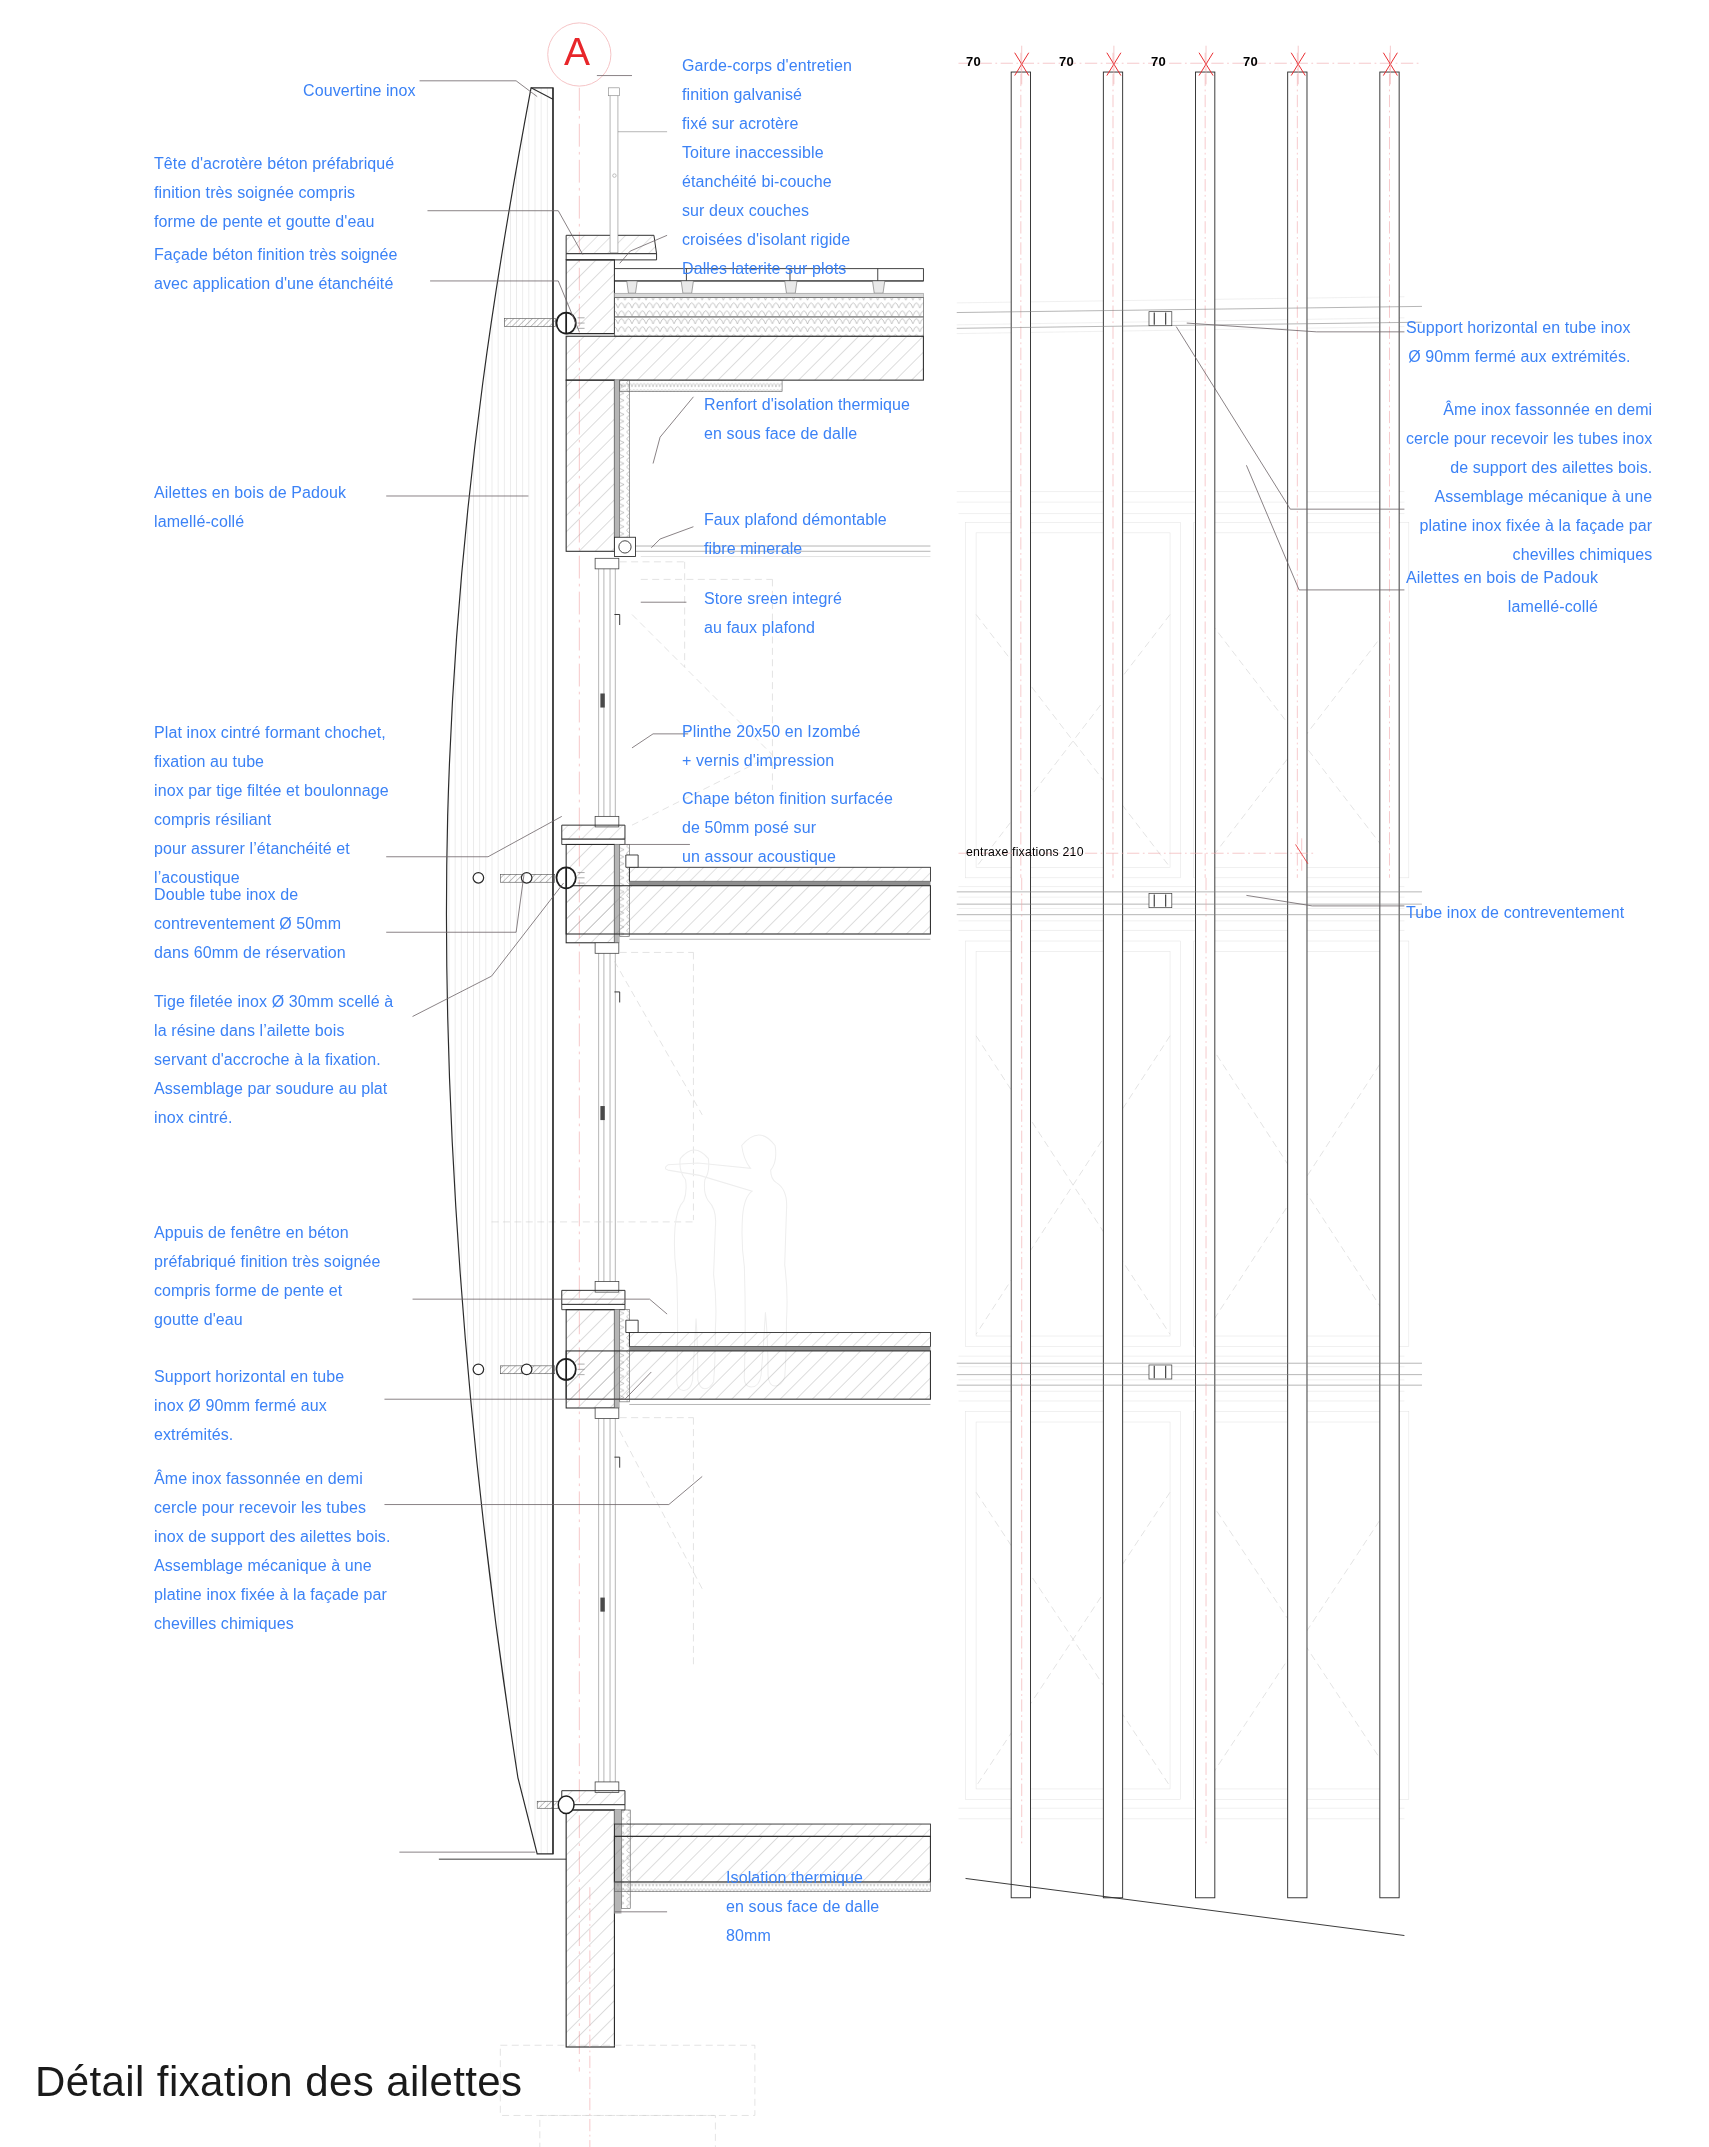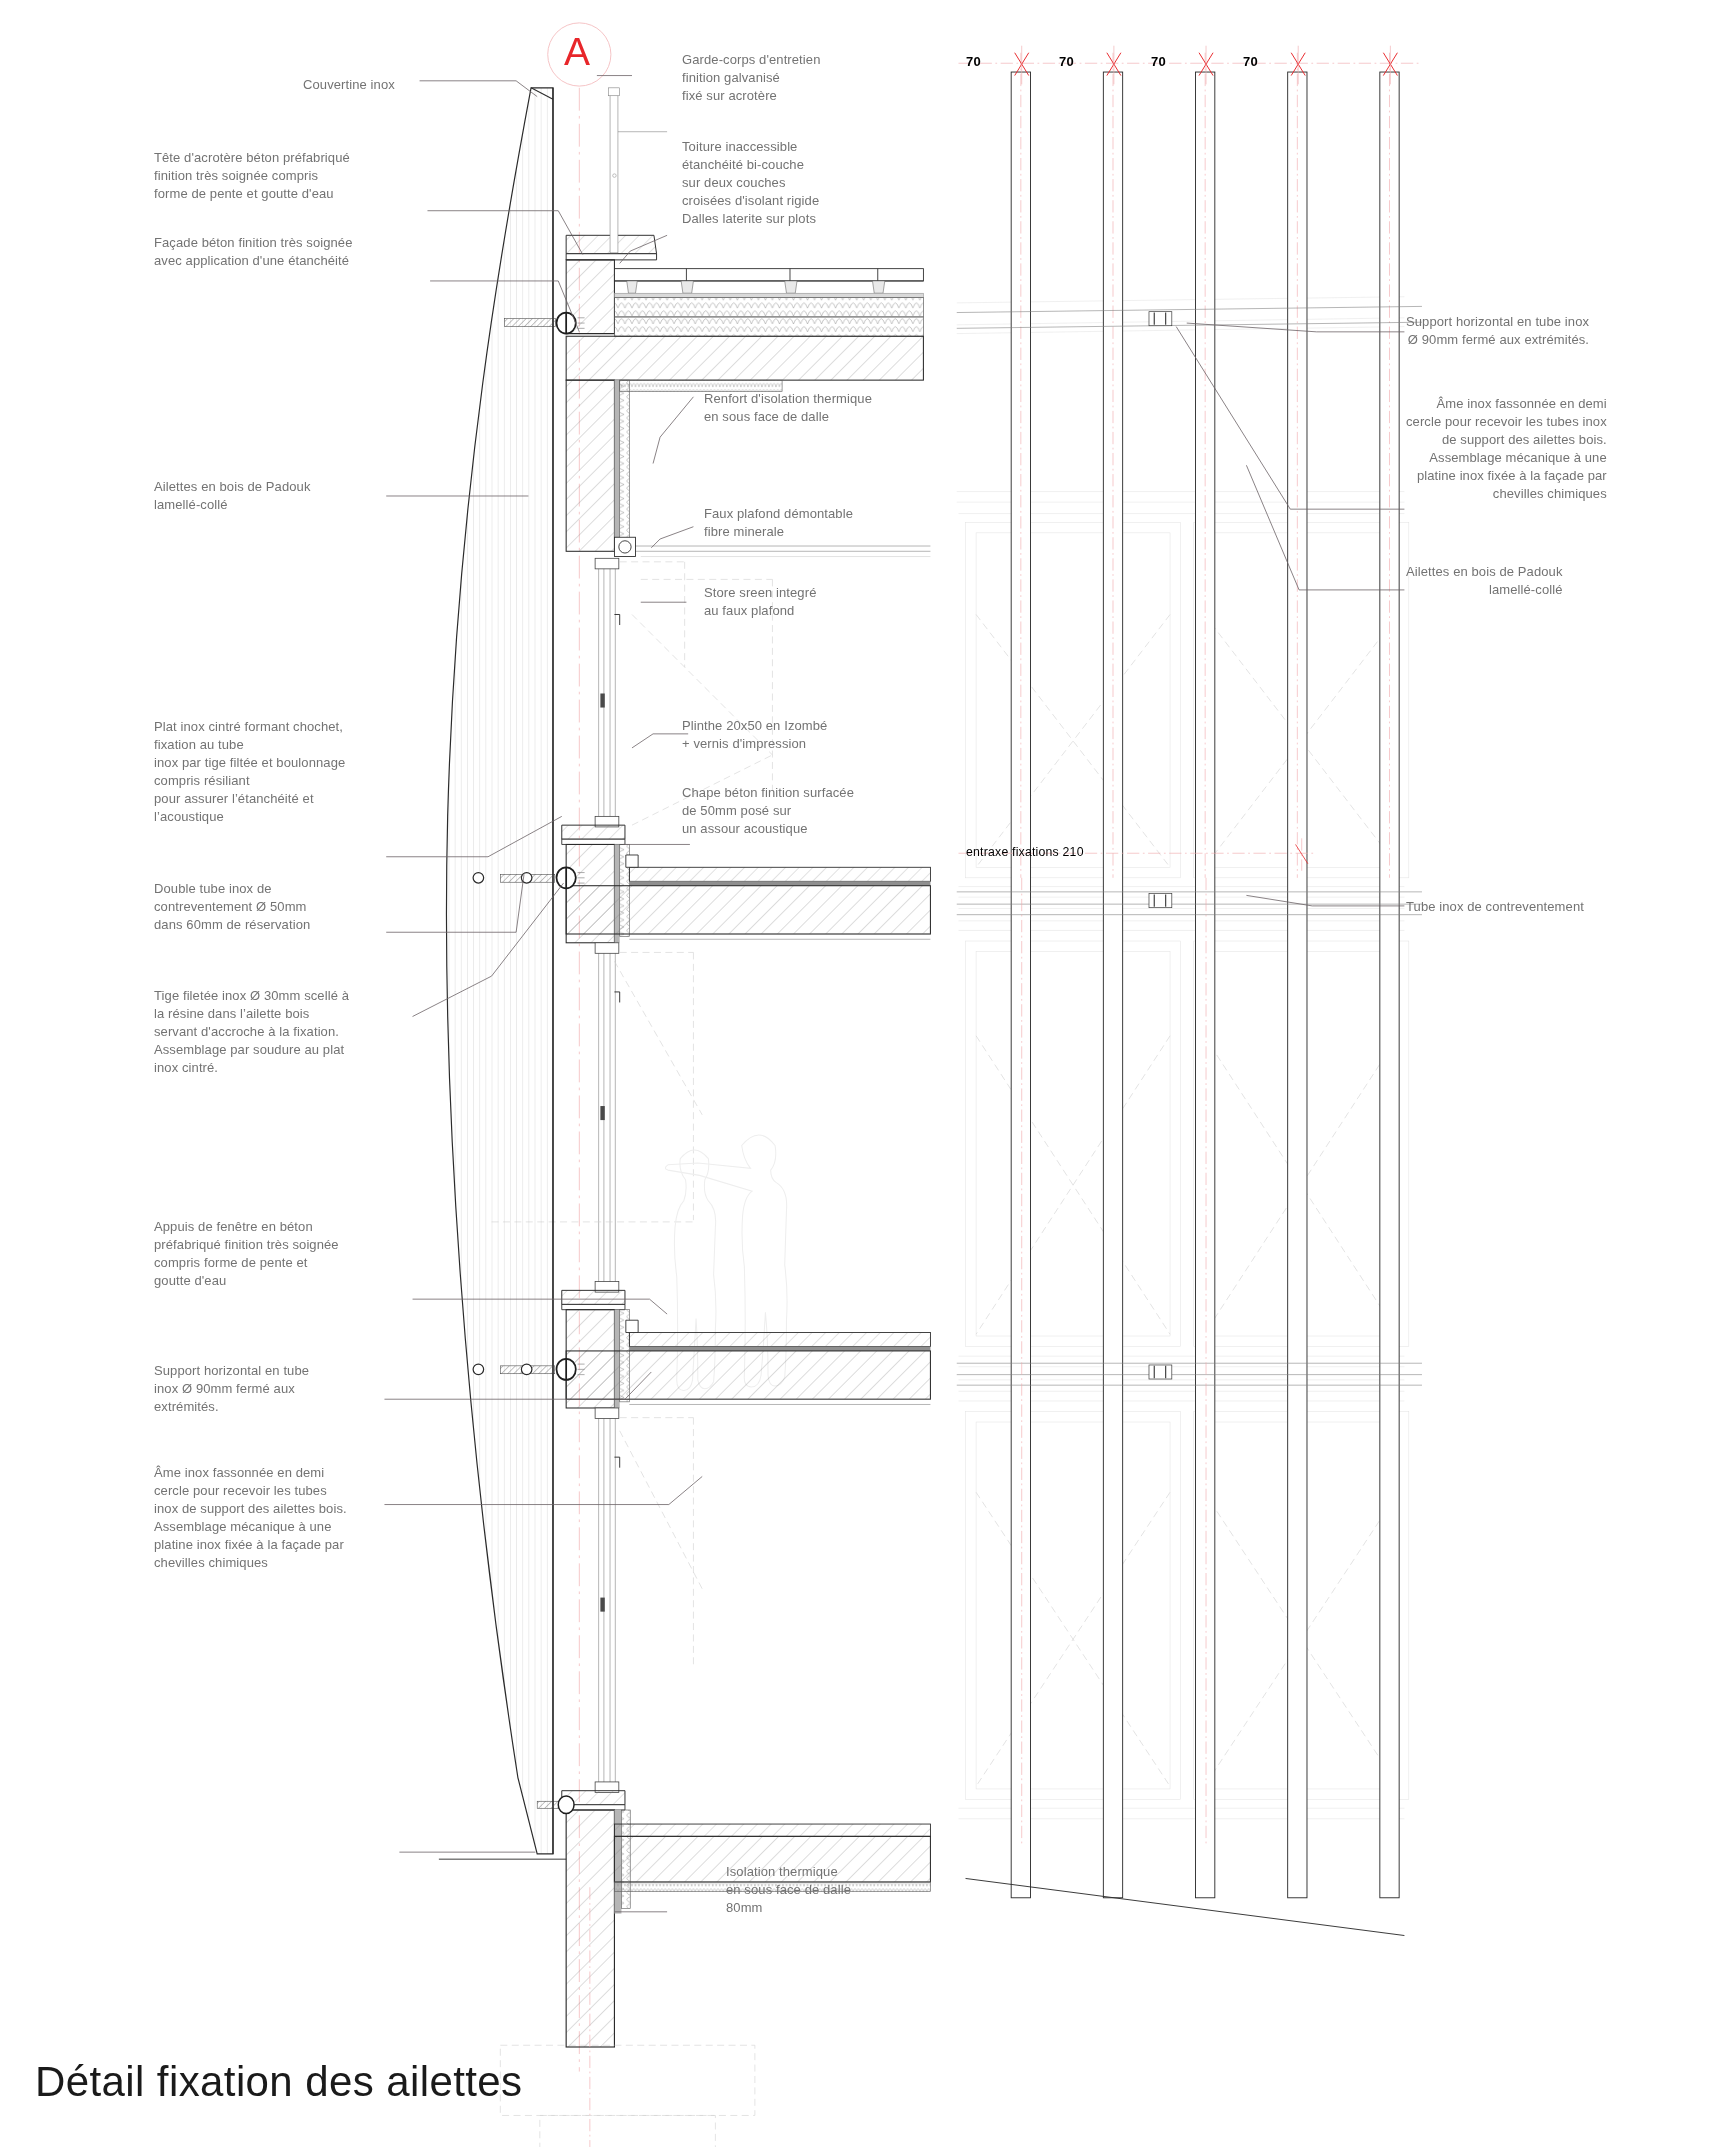--- a/index.html
+++ b/index.html
@@ -1,18 +1,18 @@
 <!DOCTYPE html>
 <html style="font-size:14px"><head>
 <meta charset="utf-8">
 <style>
   html,body{margin:0;padding:0;background:#ffffff;}
   body{font-family:"Liberation Sans","DejaVu Sans",sans-serif;color:#2b2b2b;}
   #sheet{position:relative;width:1709px;height:2148px;background:#fff;overflow:hidden;}
-  .note{position:absolute;font-size:13px;line-height:18px;color:#737373;white-space:pre-line;letter-spacing:0.1px;}
+  .note{position:absolute;font-size:16px;line-height:29px;color:#3b82f6;white-space:pre-line;letter-spacing:0.1px;}
   .note.r{text-align:right;}
   .redlbl{position:absolute;font-size:13px;color:#000000;font-weight:600;letter-spacing:0.2px;}
   .redlbl.sm{font-size:12.3px;font-weight:500;}
   #title{position:absolute;left:35px;top:2058px;font-size:42px;color:#1a1a1a;letter-spacing:0.4px;font-weight:400;}
   svg{position:absolute;left:0;top:0;}
   .lead{stroke:#6b6266;stroke-width:.9;fill:none;}
   .thin{stroke:#2b2b2b;stroke-width:1.05;fill:none;}
   .vthin{stroke:#7e7e7e;stroke-width:.65;fill:none;}
   .faint{stroke:#c8c8c8;stroke-width:.6;fill:none;}
   .vfaint{stroke:#e2e2e2;stroke-width:.6;fill:none;}
@@ -465,21 +465,21 @@
       <line class="dashredthin" x1="1164" y1="1000" x2="1164" y2="2100"></line>
       <line class="dashredthin" x1="1374" y1="1000" x2="1374" y2="2100"></line>
     </g>
 
   </svg>
 
   <div class="note" style="left:303px; top:68px;margin-top:8px;">Couvertine inox</div>
   <div class="note" style="left:154px; top:149px;">Tête d'acrotère béton préfabriqué
 finition très soignée compris
 forme de pente et goutte d'eau</div>
-  <div class="note" style="left:154px; top:234px;">Façade béton finition très soignée
+  <div class="note" style="left:154px; top:240px;">Façade béton finition très soignée
 avec application d'une étanchéité</div>
   <div class="note" style="left:154px; top:478px;">Ailettes en bois de Padouk
 lamellé-collé</div>
   <div class="note" style="left:154px; top:718px;">Plat inox cintré formant chochet,
 fixation au tube
 inox par tige filtée et boulonnage
 compris résiliant
 pour assurer l’étanchéité et
 l’acoustique</div>
   <div class="note" style="left:154px; top:880px;">Double tube inox de

